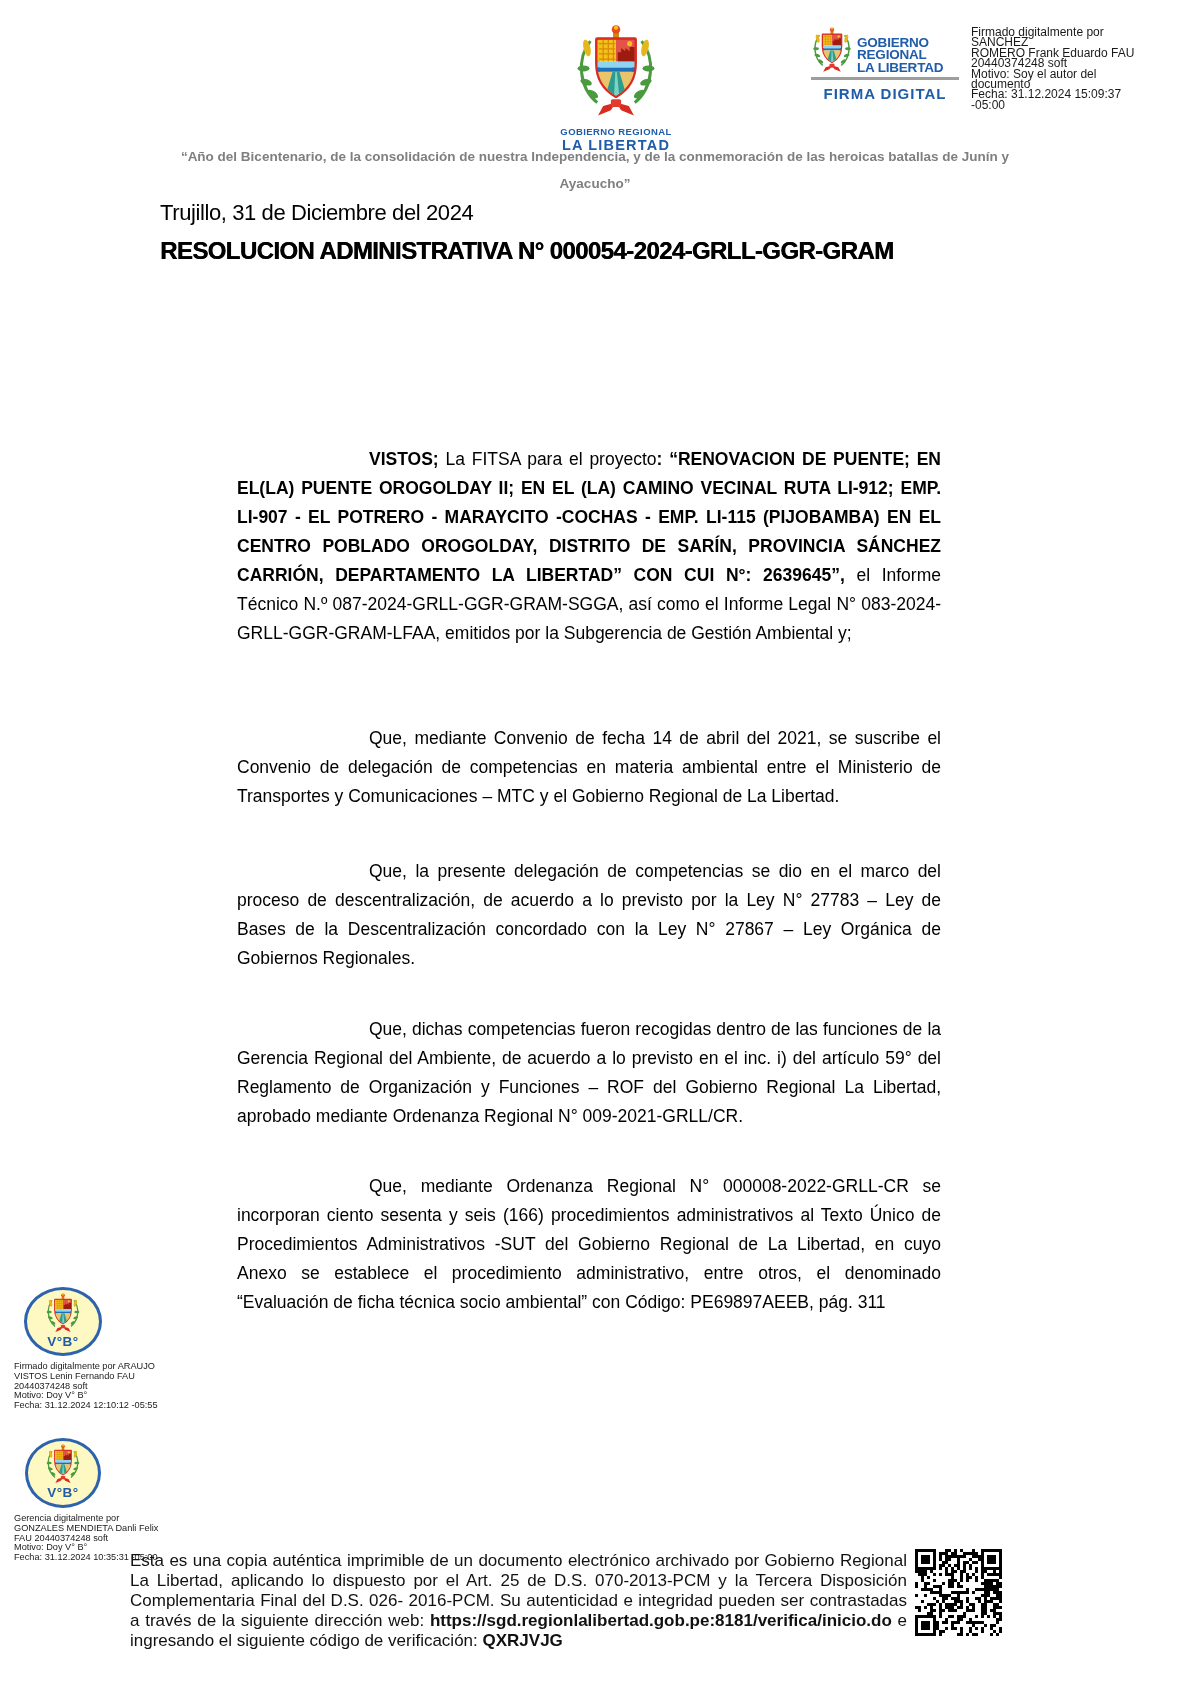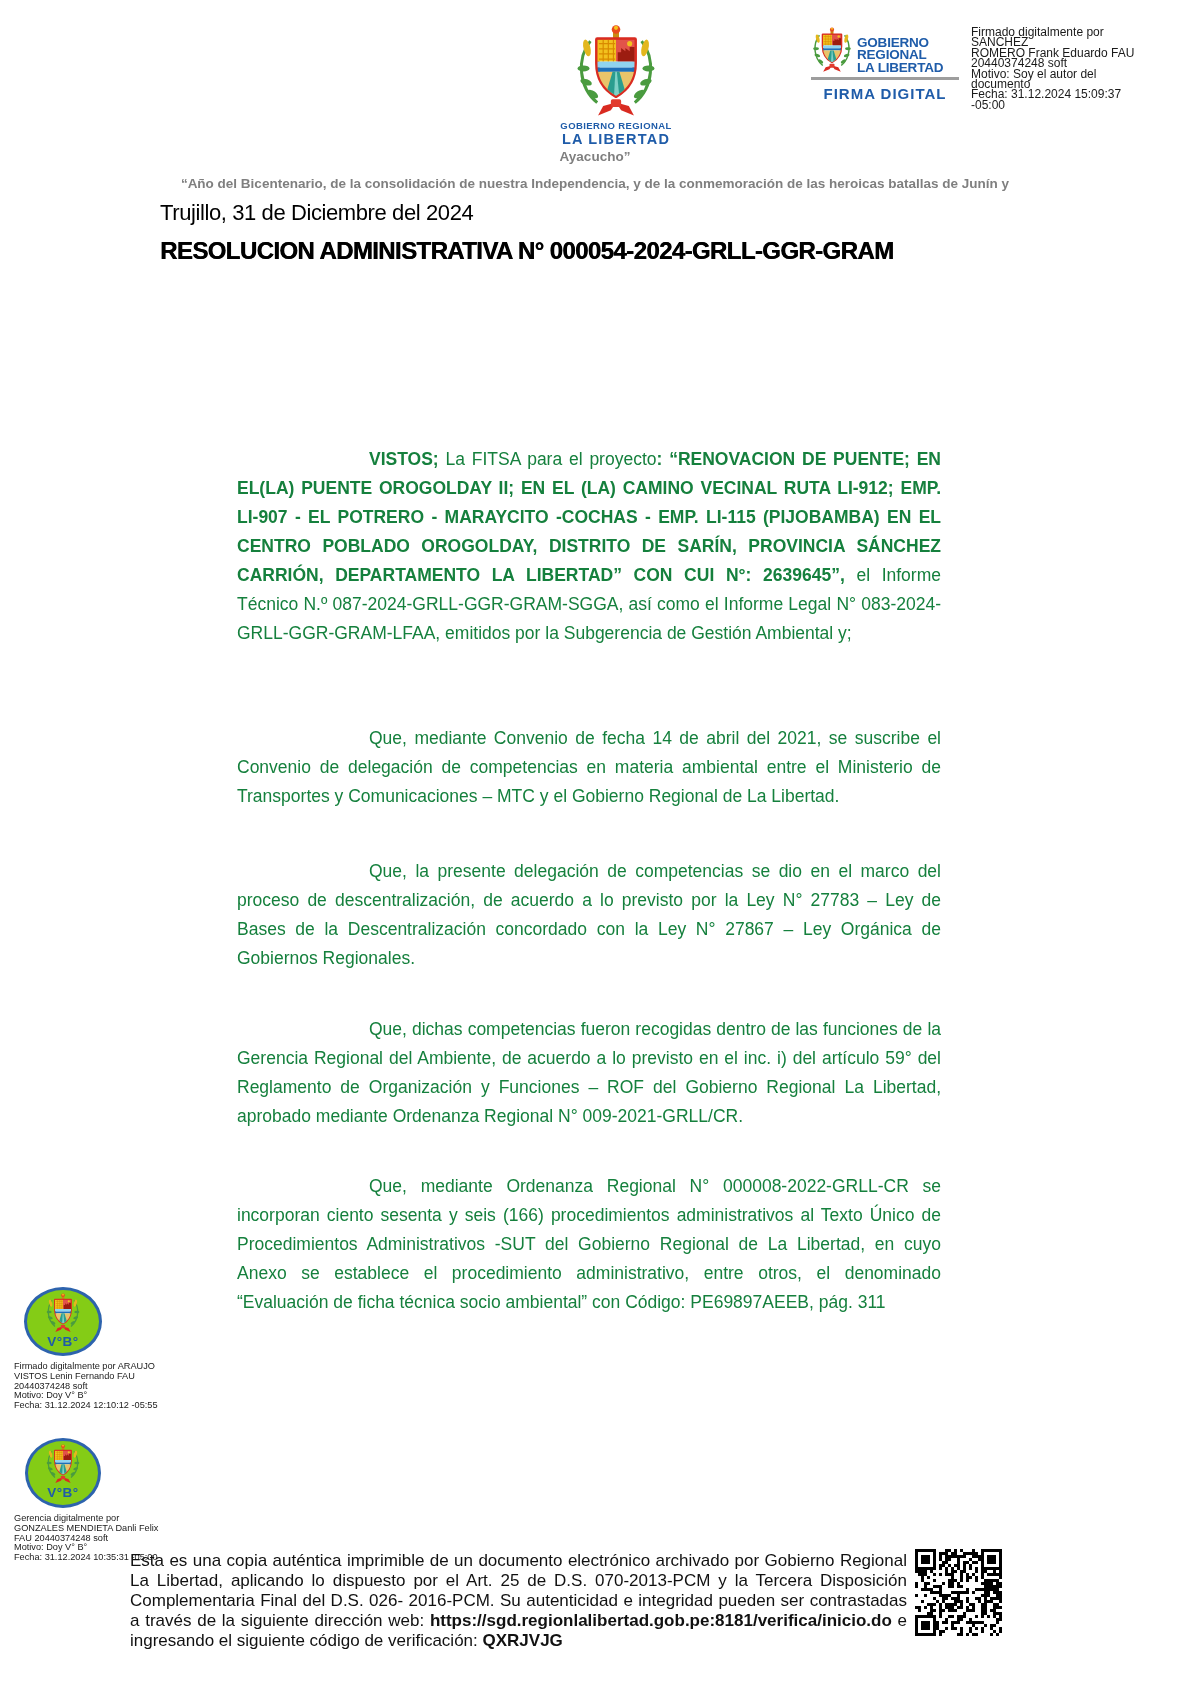--- a/index.html
+++ b/index.html
@@ -9,50 +9,50 @@
   }
   *{box-sizing:border-box;margin:0;padding:0;}
   html,body{background:#fff;}
   .page{
     position:relative;width:1190px;height:1684px;background:#fff;
     font-family:"Liberation Sans",sans-serif;color:#000;overflow:hidden;margin:0 auto;
   }
   
   .center-logo{position:absolute;left:553px;top:24px;width:126px;text-align:center;}
   .center-logo .coat{width:92px;height:94px;display:block;margin:0 auto;}
-  .center-logo .l1{font-size:9.5px;font-weight:bold;color:var(--brand-blue);letter-spacing:.4px;margin-top:2px;}
+  .center-logo .l1{font-size:9.5px;font-weight:bold;color:var(--brand-blue);letter-spacing:.4px;margin-top:8px;}
   .center-logo .l2{font-size:14.5px;font-weight:bold;color:var(--brand-blue);letter-spacing:1.2px;}
   
   .fd-left{position:absolute;left:811px;top:26px;width:148px;}
   .fd-row{display:flex;align-items:flex-end;}
   .fd-coat{width:42px;height:48px;flex:0 0 auto;}
   .fd-org{margin-left:4px;margin-top:3px;font-size:13.5px;line-height:12.5px;font-weight:bold;color:var(--brand-blue);letter-spacing:-.2px;}
   .fd-rule{height:2.5px;background:#9d9d9d;margin-top:3px;}
   .fd-label{margin-top:5px;text-align:center;font-size:15px;font-weight:bold;color:var(--brand-blue);letter-spacing:1px;}
   .fd-sig{position:absolute;left:962px;top:27px;width:170px;font-size:12px;line-height:10.4px;color:#1a1a1a;margin-left:9px;}
   
   .motto{position:absolute;left:178px;top:143px;width:834px;text-align:center;
     font-size:13.5px;font-weight:bold;color:var(--motto-gray);line-height:27px;}
   
   .date-line{position:absolute;left:160px;top:200px;font-size:22px;letter-spacing:-.4px;}
   .doc-title{position:absolute;left:160px;top:237px;font-size:24px;font-weight:bold;letter-spacing:-.6px;
     text-shadow:.5px 0 0 currentColor;white-space:nowrap;}
   
   .body-text{position:absolute;left:237px;top:445px;width:704px;
-    font-size:17.5px;line-height:29px;text-align:justify;color:#15803d;}
+    font-size:17.5px;line-height:29px;text-align:justify;color:#000000;}
   .body-text p{text-indent:132px;}
   .p-vistos{margin-bottom:76px;}
   .p-considerando{font-weight:bold;margin-bottom:22px;}
   .p-heading{font-weight:bold;margin-bottom:44px;}
   .p-b1{margin-bottom:46px;}
   .p-b2{margin-bottom:42px;}
   .p-b3{margin-bottom:41px;}
   .p-b4{margin-bottom:0;}
   
-  .stamp{position:absolute;border:3px solid #2d63ad;border-radius:50%;text-align:center;background:#84cc16;}
+  .stamp{position:absolute;border:3px solid #2d63ad;border-radius:50%;text-align:center;background:#fef9c3;}
   .stamp-1{left:24px;top:1287px;width:78px;height:69px;}
   .stamp-2{left:25px;top:1438px;width:76px;height:70px;}
   .stamp .coat{width:38px;height:40px;margin-top:3px;}
   .stamp .vobo{font-size:13.5px;font-weight:bold;color:var(--brand-blue);margin-top:-3px;letter-spacing:.5px;}
   .sig-small{position:absolute;font-size:9.2px;line-height:9.8px;color:#1a1a1a;white-space:nowrap;}
   .sig-1{left:14px;top:1362px;}
   .sig-2{left:14px;top:1514px;}
   
   .footer-text{position:absolute;left:130px;top:1551px;width:777px;
     font-size:17px;line-height:20px;text-align:justify;color:#111;}
@@ -127,22 +127,22 @@
   </div>
   <div class="fd-sig">
     <div>Firmado digitalmente por SANCHEZ</div>
     <div>ROMERO Frank Eduardo FAU</div>
     <div>20440374248 soft</div>
     <div>Motivo: Soy el autor del documento</div>
     <div>Fecha: 31.12.2024 15:09:37 -05:00</div>
   </div>
 
   <div class="motto">
+    <div>“Año del Bicentenario, de la consolidación de nuestra Independencia, y de la conmemoración de las heroicas batallas de Junín y</div>
     <div>Ayacucho”</div>
-    <div>“Año del Bicentenario, de la consolidación de nuestra Independencia, y de la conmemoración de las heroicas batallas de Junín y</div>
   </div>
 
   <div class="date-line">Trujillo, 31 de Diciembre del 2024</div>
   <div class="doc-title">RESOLUCION ADMINISTRATIVA N° 000054-2024-GRLL-GGR-GRAM</div>
 
   <div class="body-text">
     <p class="p-vistos"><span style="font-weight: bold;">VISTOS;</span><span> La FITSA para el proyecto</span><span style="font-weight: bold;">: “RENOVACION DE PUENTE; EN EL(LA) PUENTE OROGOLDAY II; EN EL (LA) CAMINO VECINAL RUTA LI-912; EMP. LI-907 - EL POTRERO - MARAYCITO -COCHAS - EMP. LI-115 (PIJOBAMBA) EN EL CENTRO POBLADO OROGOLDAY, DISTRITO DE SARÍN, PROVINCIA SÁNCHEZ CARRIÓN, DEPARTAMENTO LA LIBERTAD” CON CUI N°: 2639645”,</span><span> el Informe Técnico N.º 087-2024-GRLL-GGR-GRAM-SGGA, así como el Informe Legal N° 083-2024-GRLL-GGR-GRAM-LFAA, emitidos por la Subgerencia de Gestión Ambiental y;</span></p>
     <p class="p-b1">Que, mediante Convenio de fecha 14 de abril del 2021, se suscribe el Convenio de delegación de competencias en materia ambiental entre el Ministerio de Transportes y Comunicaciones – MTC y el Gobierno Regional de La Libertad.</p>
     <p class="p-b2">Que, la presente delegación de competencias se dio en el marco del proceso de descentralización, de acuerdo a lo previsto por la Ley N° 27783 – Ley de Bases de la Descentralización concordado con la Ley N° 27867 – Ley Orgánica de Gobiernos Regionales.</p>
     <p class="p-b3">Que, dichas competencias fueron recogidas dentro de las funciones de la Gerencia Regional del Ambiente, de acuerdo a lo previsto en el inc. i) del artículo 59° del Reglamento de Organización y Funciones – ROF del Gobierno Regional La Libertad, aprobado mediante Ordenanza Regional N° 009-2021-GRLL/CR.</p>

